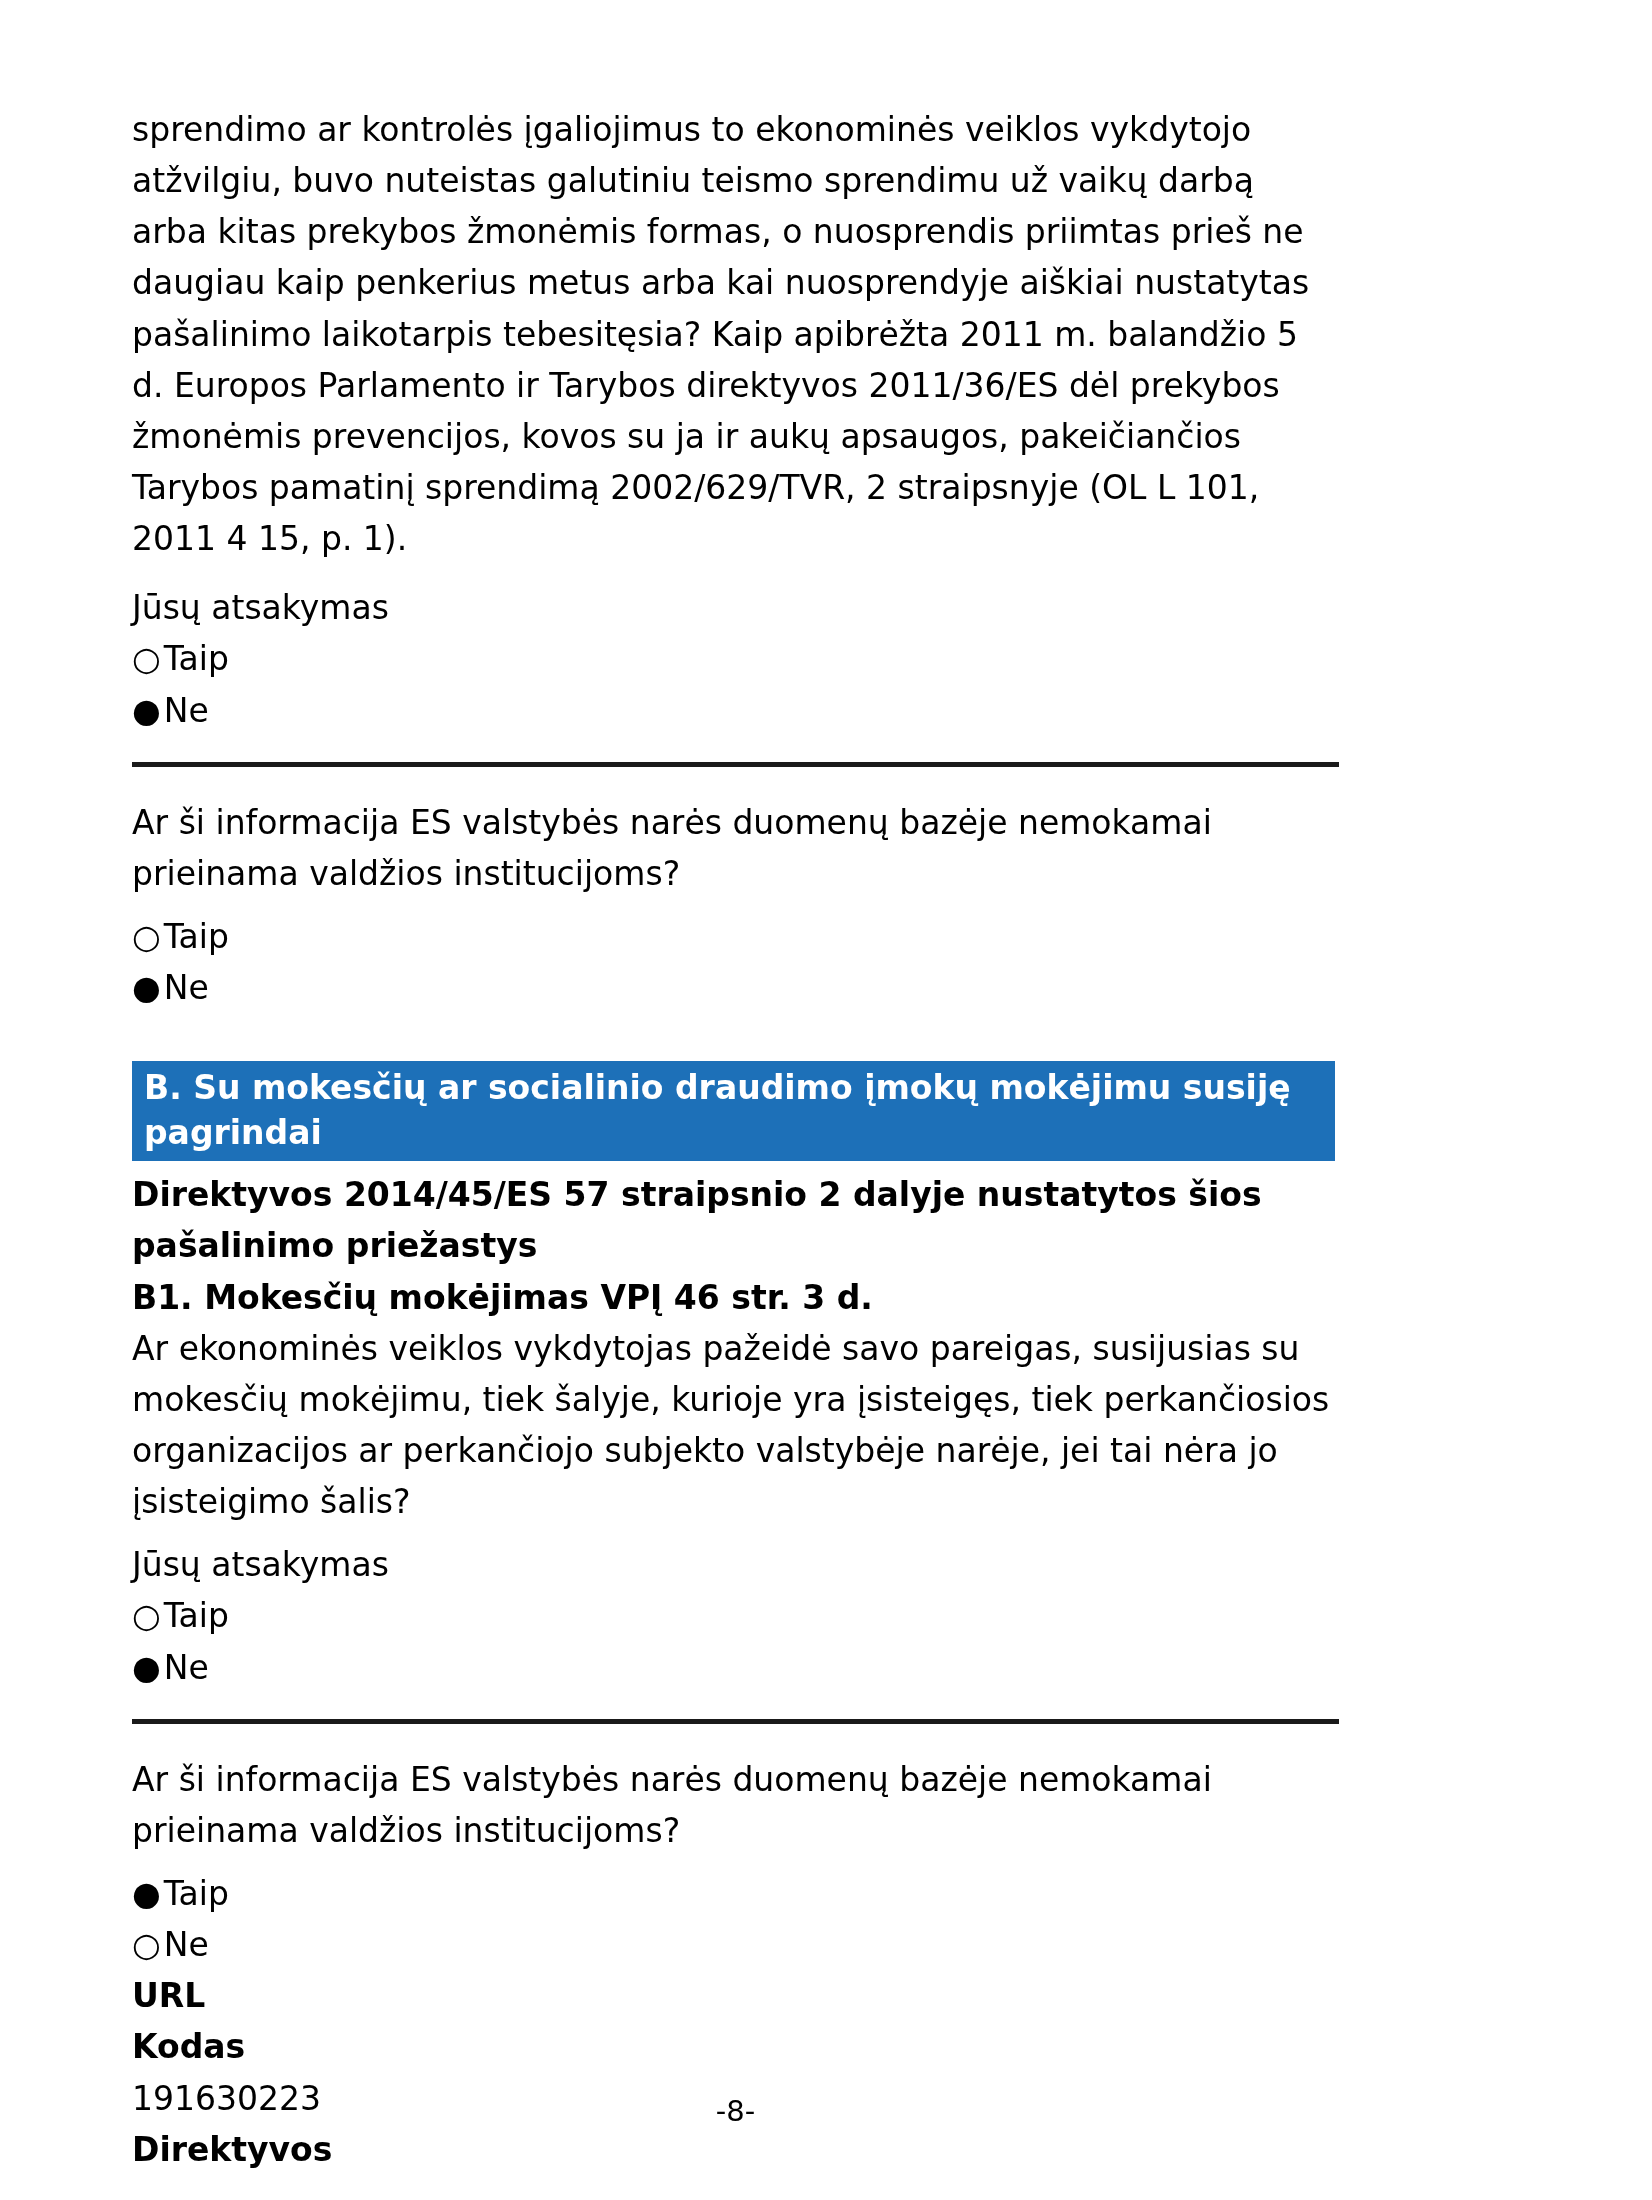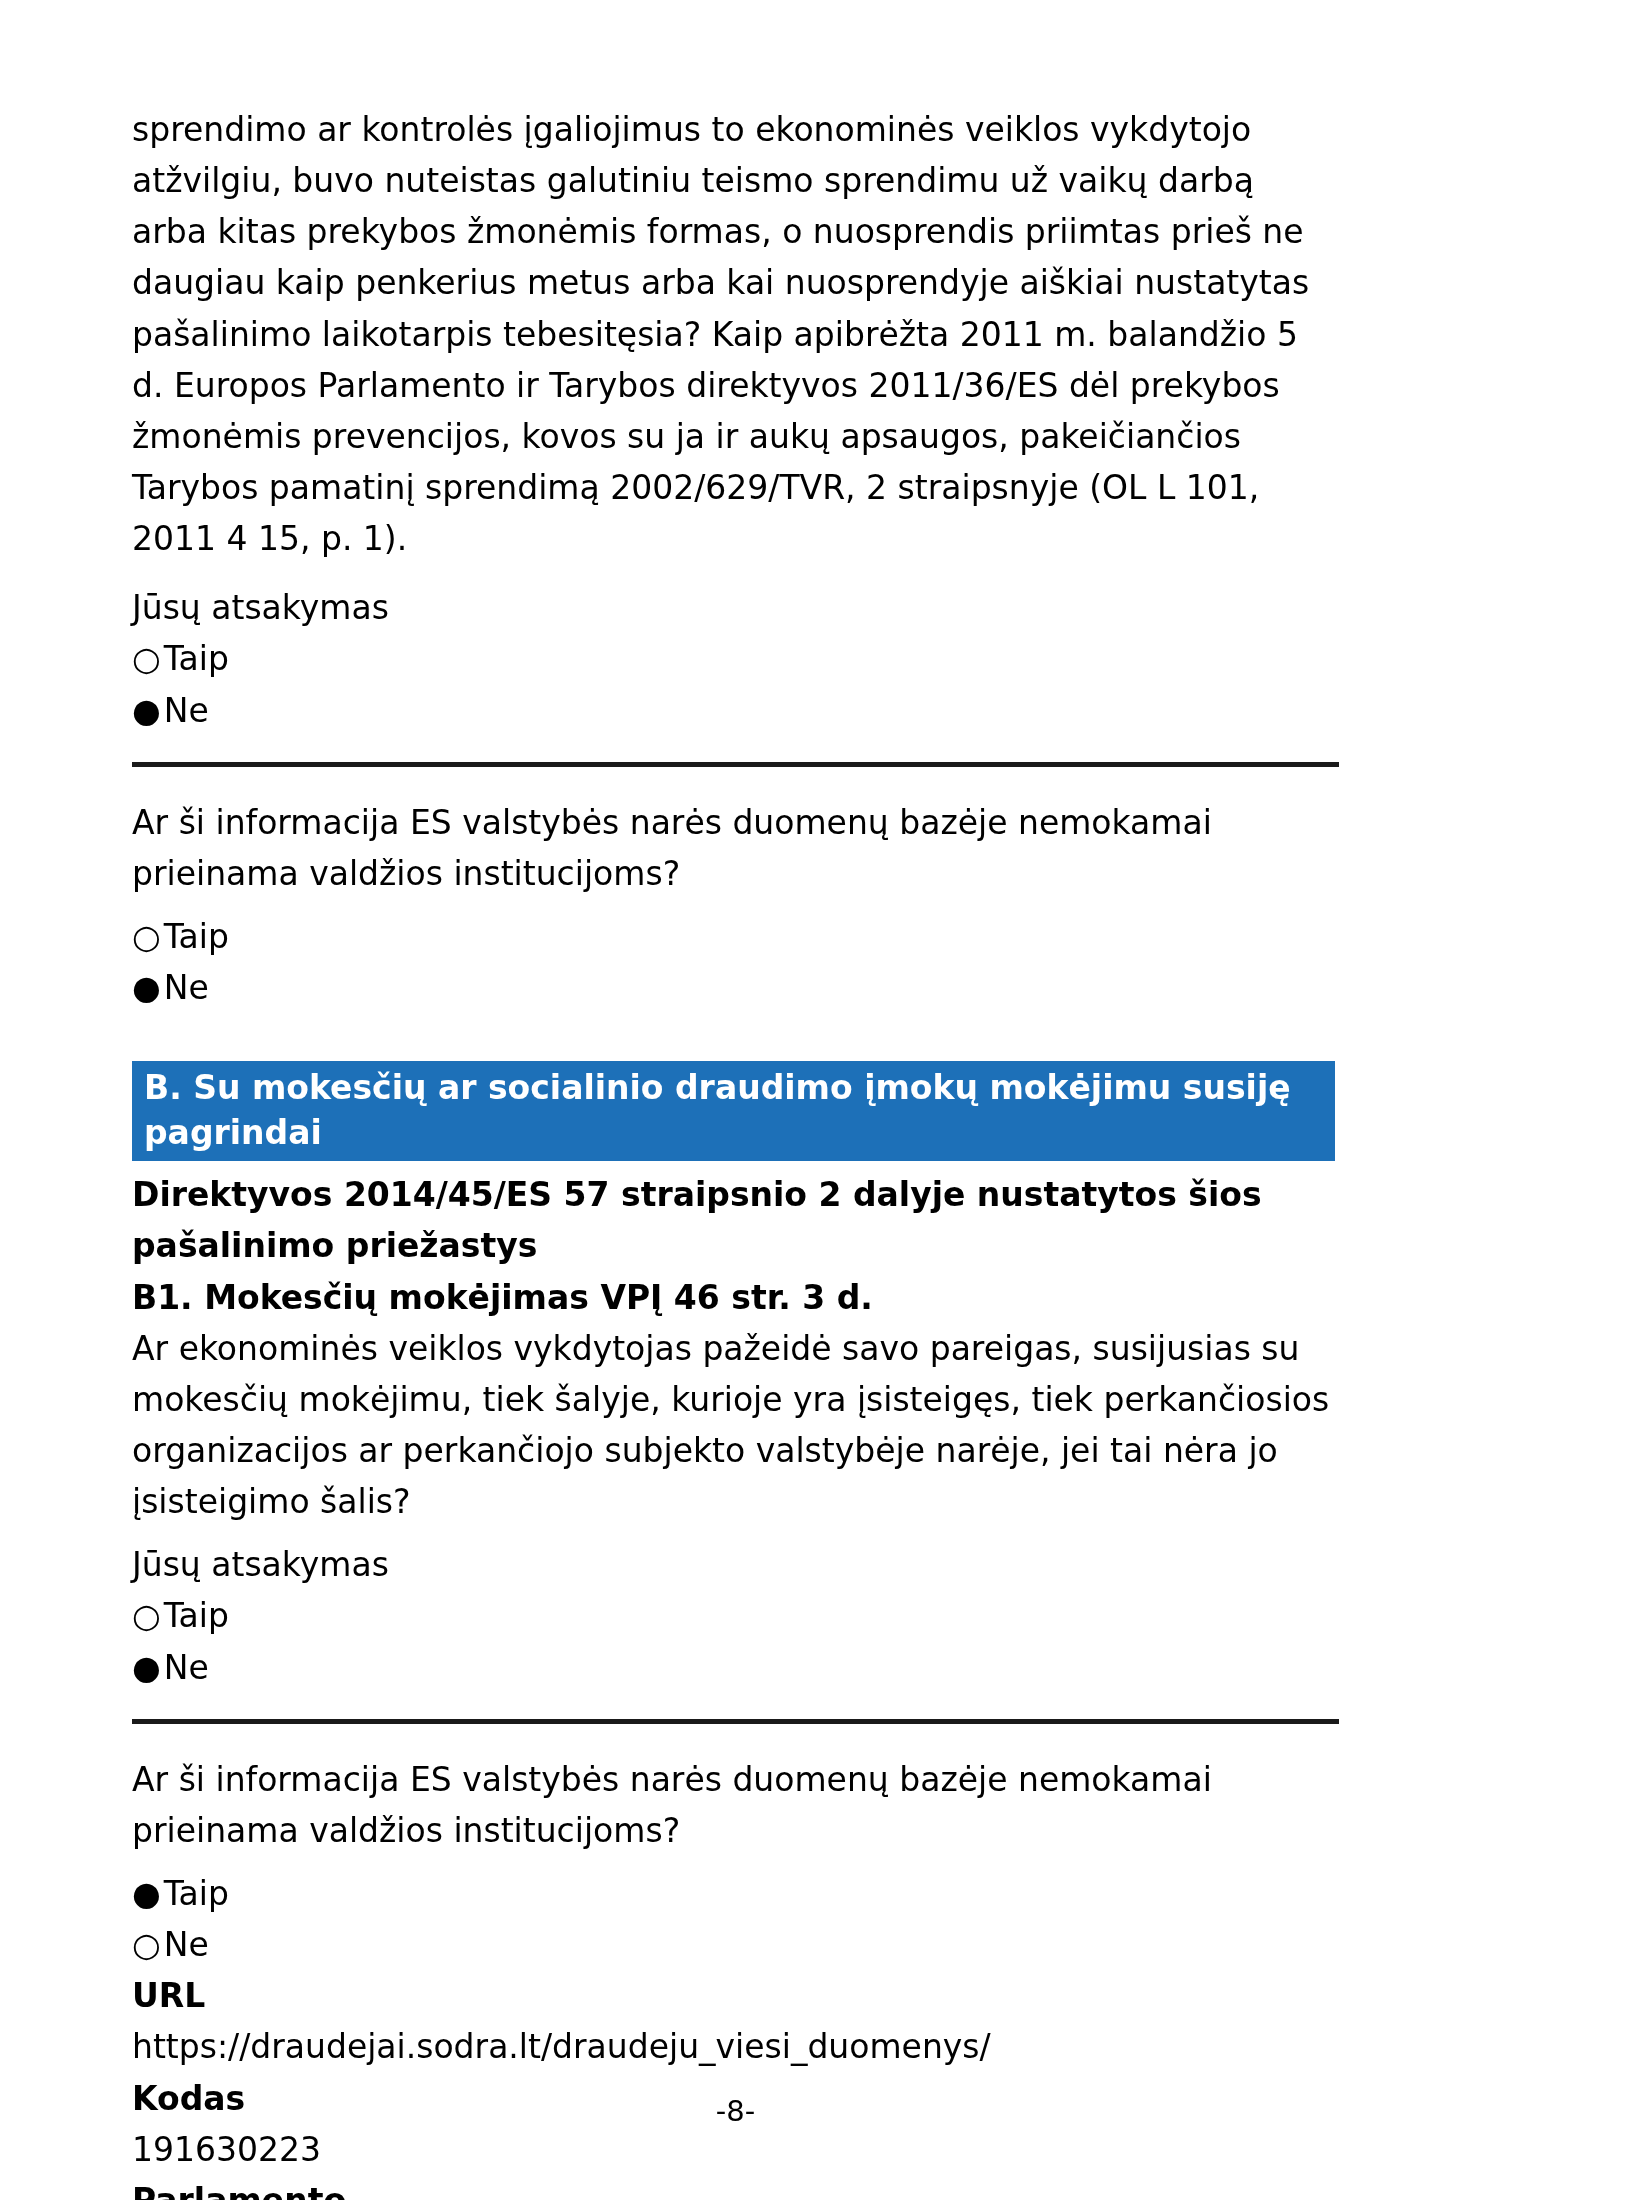--- a/index.html
+++ b/index.html
@@ -95,22 +95,21 @@
   <p class="qblock">Ar ši informacija ES valstybės narės duomenų bazėje nemokamai prieinama valdžios institucijoms?</p>
 
   <div class="radio-row">
     <span class="radio-glyph">●</span><span>Taip</span>
   </div>
   <div class="radio-row">
     <span class="radio-glyph">○</span><span>Ne</span>
   </div>
 
   <p class="line bold">URL</p>
-  <p class="line">https://draudejai.sodra.lt/draudeju_viesi_duomenys/</p>
 
   <p class="line bold">Kodas</p>
   <p class="line">191630223</p>
 
-  <p class="line bold">Parlamento</p>
+  <p class="line bold">Direktyvos</p>
 
   <div class="footer">-8-</div>
 
 </div>
 
 </body></html>

